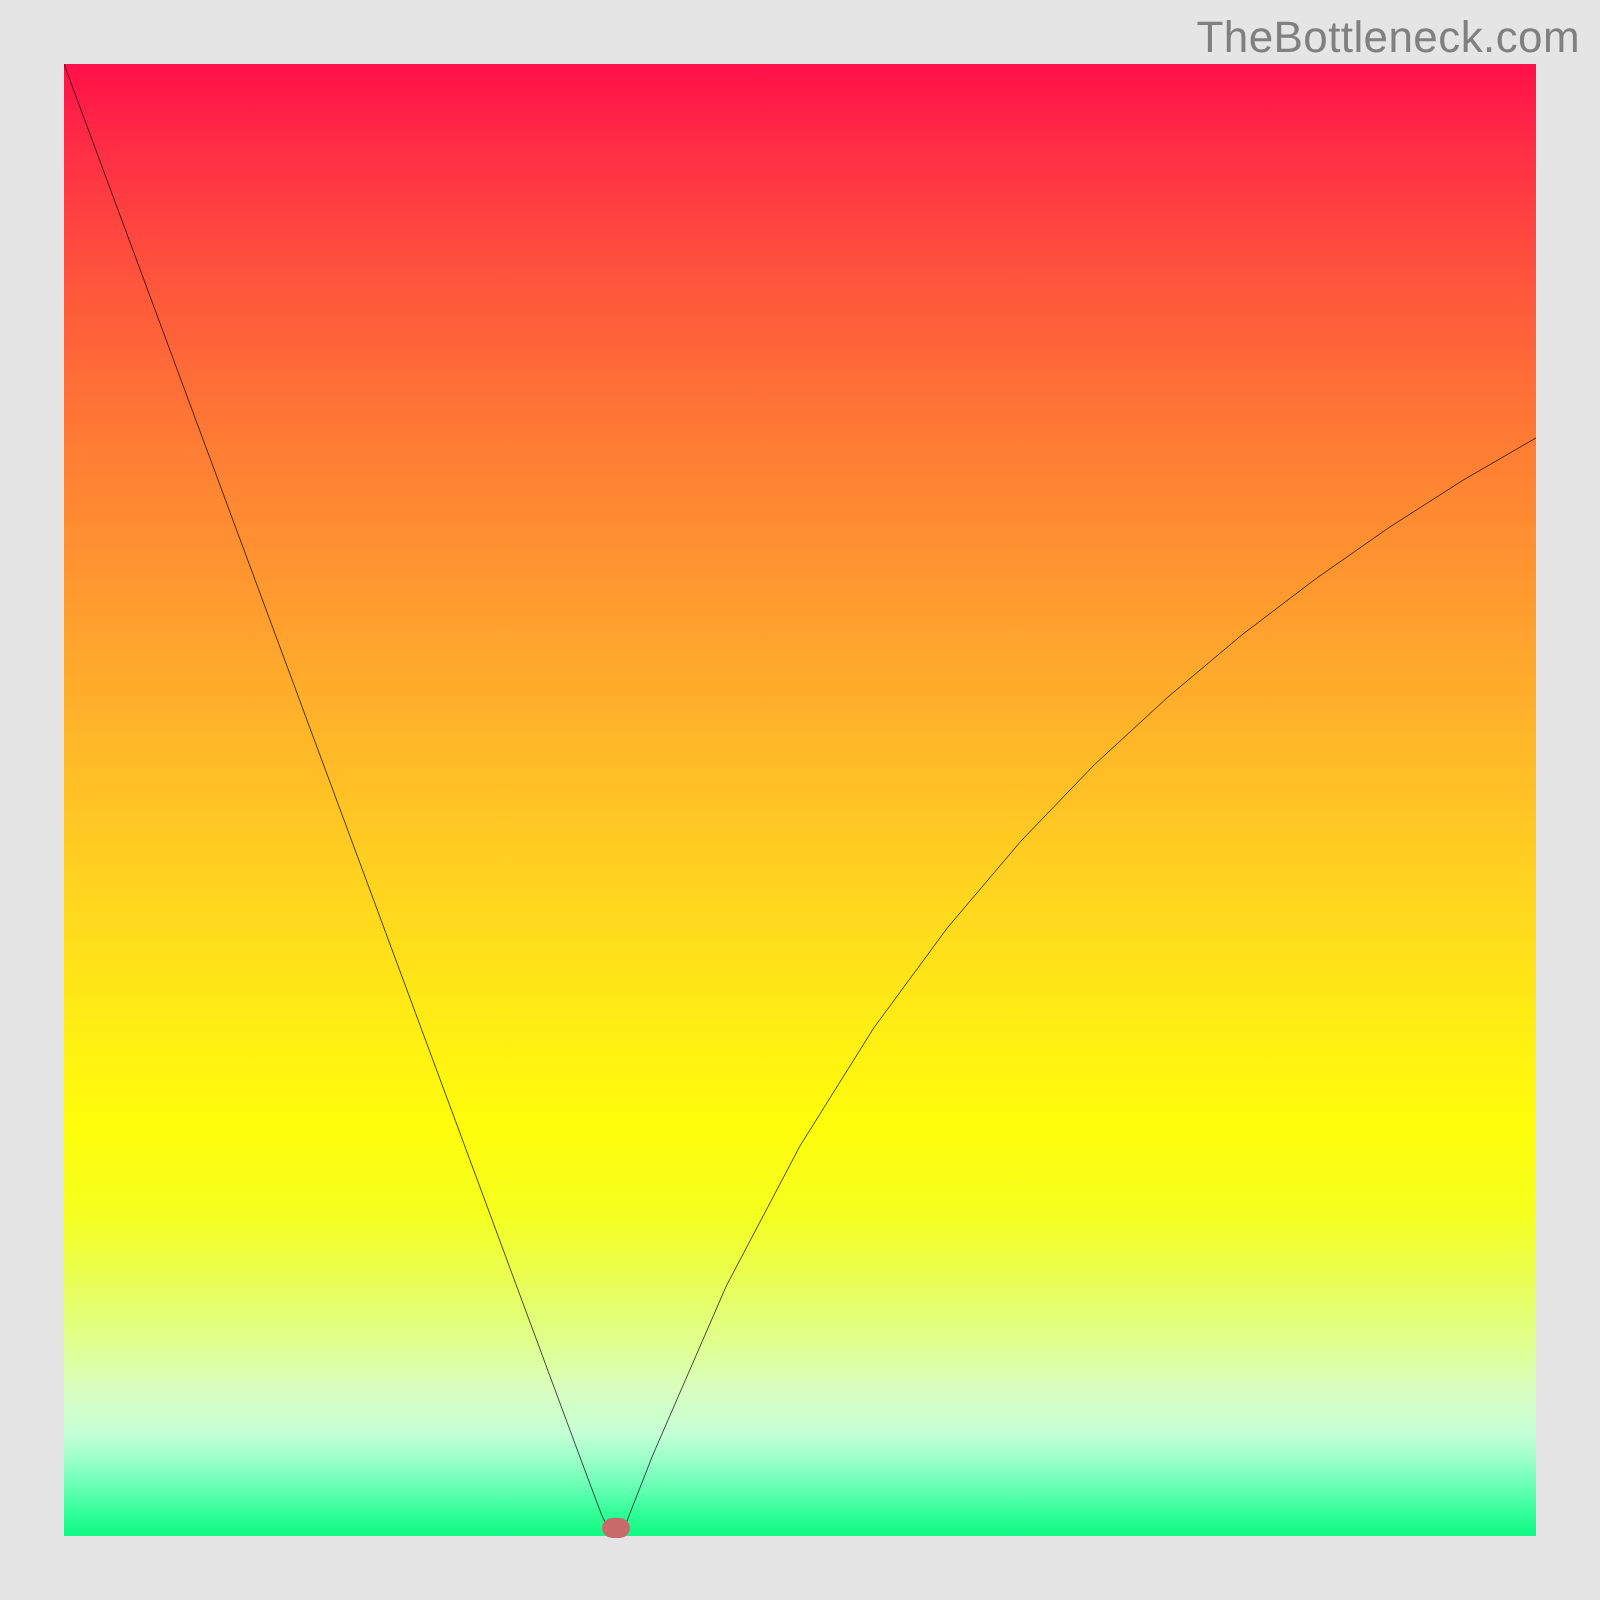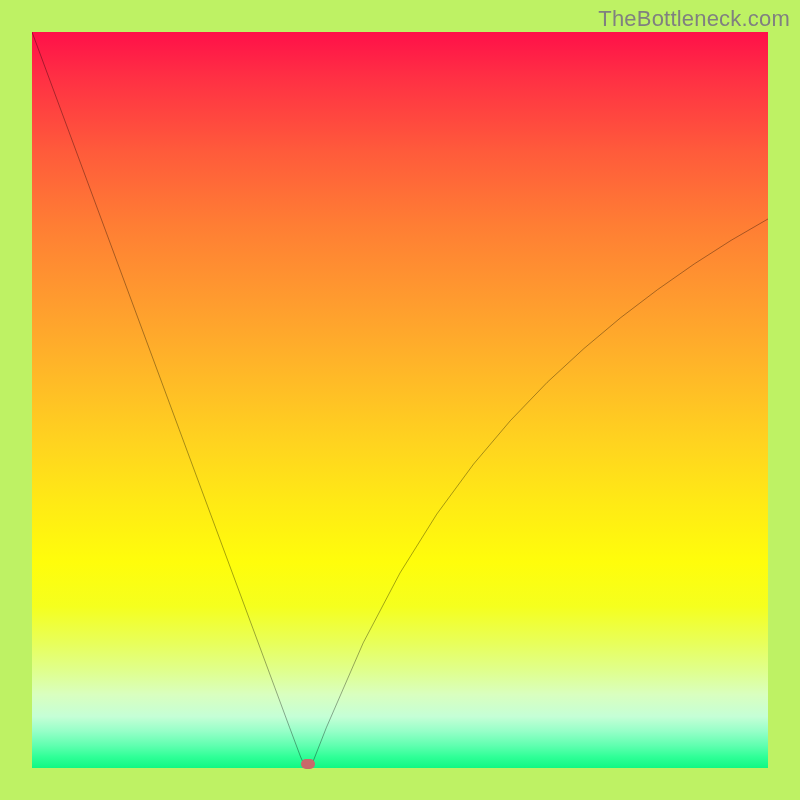--- a/index.html
+++ b/index.html
@@ -1,20 +1,20 @@
 <!DOCTYPE html>
 <html><head>
 <meta charset="utf-8">
 <style>
   * { margin: 0; padding: 0; box-sizing: border-box; }
   html, body { width: 800px; height: 800px; background: #000; overflow: hidden; }
   .outer {
     width: 800px;
     height: 800px;
-    background: #bef264;
+    background: #e5e5e5;
     position: relative;
   }
   .plot {
     position: absolute;
     left: 32px;
     top: 32px;
     width: 736px;
     height: 736px;
     background: linear-gradient(to bottom,
       #ff1049 0%,

